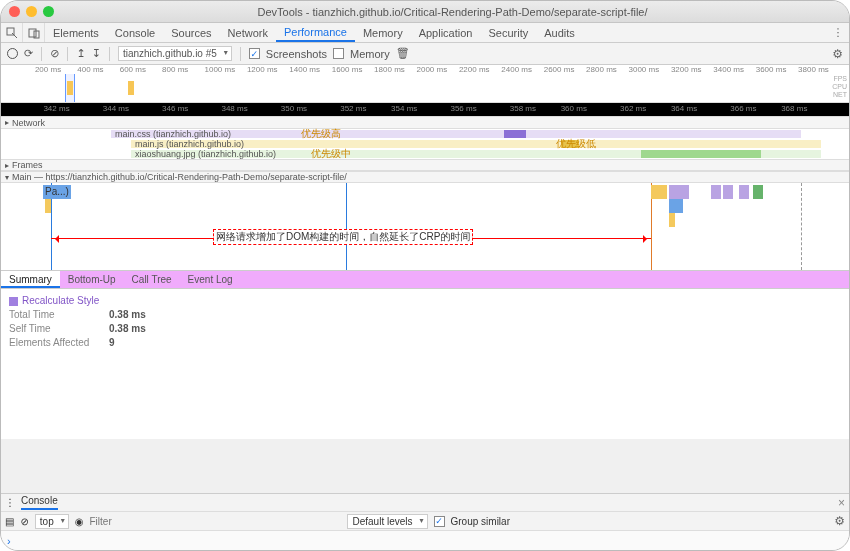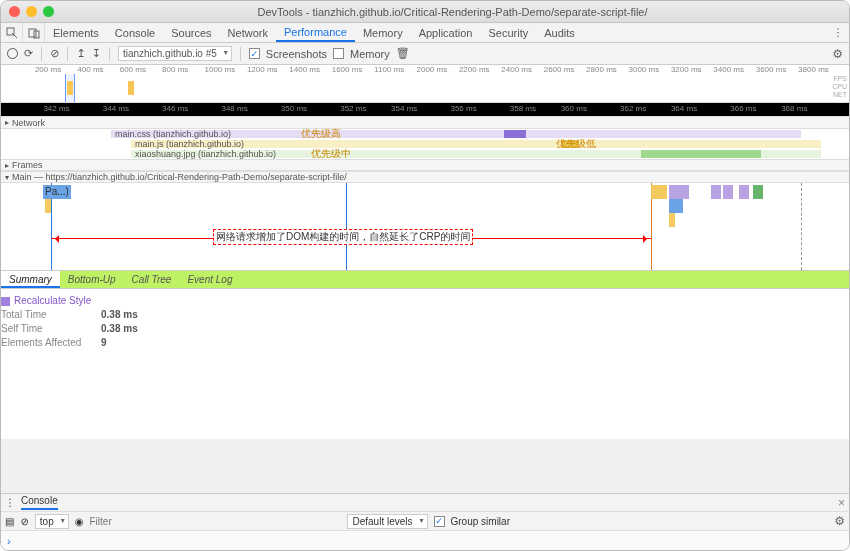--- a/index.html
+++ b/index.html
@@ -1,17 +1,17 @@
 <!DOCTYPE html>
 <html><head>
 <meta charset="utf-8">
 <style>
   * { box-sizing: border-box; margin: 0; padding: 0; font-family: -apple-system, "Helvetica Neue", Arial, sans-serif; }
   body { background: #fff; font-size: 11px; color: #333; }
-  .window { width: 850px; height: 551px; border: 1px solid #bbb; border-radius: 8px; background: #f0f0f0; position: relative; overflow: hidden; }
+  .window { width: 850px; height: 551px; border: 1px solid #bbb; border-radius: 18px; background: #f0f0f0; position: relative; overflow: hidden; }
   .titlebar { height: 22px; background: linear-gradient(#ececec,#dcdcdc); border-bottom:1px solid #c5c5c5; display:flex; align-items:center; padding:0 8px; font-size:11px; color:#444; }
   .traffic { display:flex; gap:6px; margin-right:10px; }
   .traffic span { width:11px; height:11px; border-radius:50%; display:inline-block; }
   .tclose{background:#ff5f57;} .tmin{background:#ffbd2e;} .tmax{background:#28c940;}
   .title-text { flex:1; text-align:center; font-size:11px; color:#555; }
   .tabbar { height:20px; background:#f3f3f3; border-bottom:1px solid #ccc; display:flex; align-items:stretch; font-size:11px; }
   .tabbar .iconbtn { width:22px; display:flex; align-items:center; justify-content:center; color:#666; border-right:1px solid #ddd; }
   .tabbar .tab { padding:0 8px; display:flex; align-items:center; color:#555; cursor:default; }
   .tabbar .tab.active { color:#1a73e8; border-bottom:2px solid #1a73e8; }
   .tabbar .more { margin-left:auto; width:22px; display:flex; align-items:center; justify-content:center; color:#666; }
@@ -38,24 +38,24 @@
   .netrow .lbl{position:absolute; top:0; font-size:9px;}
   .main-hdr{ height:12px; background:#f5f5f5; border-bottom:1px solid #ddd; font-size:9px; color:#555; padding-left:4px; display:flex; align-items:center; border-top:1px solid #ddd;}
   .flame{ background:#fff; position:relative; height:88px; border-bottom:1px solid #ccc;}
   .flame .vline{position:absolute; top:0; bottom:0; width:1px;}
   .flame .block{position:absolute; height:14px; font-size:10px; color:#333; overflow:hidden; padding:1px 2px;}
   .flame .arrow{ position:absolute; height:1px; background:red; }
   .flame .arrow:before,.flame .arrow:after{content:"";position:absolute; top:-3px; border:4px solid transparent;}
   .flame .arrow:before{left:0; border-right-color:red;}
   .flame .arrow:after{right:0; border-left-color:red;}
   .flame .arrow-lbl{position:absolute; font-size:10px; color:#333; background:#fff; padding:0 2px; border:1px dashed red;}
-  .summary-tabs{ height:18px; border-bottom:1px solid #ccc; display:flex; font-size:10px; background:#bef264;font-style:italic;}
+  .summary-tabs{ height:18px; border-bottom:1px solid #ccc; display:flex; font-size:10px; background:#f0abfc;}
   .summary-tabs span{ padding:3px 8px; color:#555;}
   .summary-tabs span.active{ border-bottom:2px solid #1a73e8; color:#222; background:#fff;}
-  .summary-body{ padding:6px 0; font-size:10px; color:#555; background:#fff; height:150px;}
+  .summary-body{ padding:6px 8px; font-size:10px; color:#555; background:#fff; height:150px;}
   .summary-body .sq{display:inline-block; width:9px; height:9px; background:#a080e0; margin-right:4px; vertical-align:middle;}
   .summary-body .row{ margin-top:3px; }
   .summary-body .k{ color:#888; display:inline-block; width:100px;}
   .consolebar{ position:absolute; left:0; right:0; bottom:20px; background:#f3f3f3; border-top:1px solid #ccc;}
   .crow{ display:flex; align-items:center; height:18px; border-bottom:1px solid #ddd; padding:0 4px; font-size:10px; gap:6px;}
   .crow:last-child{border-bottom:none;}
   .close-x{margin-left:auto; color:#888; font-size:12px;}
   .filter-in{ border:none; background:transparent; font-size:10px; color:#888; flex:0 0 120px;}
   .bottomline{ position:absolute; left:0; right:0; bottom:0; height:20px; background:#fafafa; border-top:1px solid #ddd; display:flex; align-items:center; padding:0 6px;}
   .annot{ position:absolute; font-size:10px; color:#c80; }
@@ -122,21 +122,21 @@
   <div class="overview">
     <div class="ticks">
       <span style="left:4%">200 ms</span>
       <span style="left:9%">400 ms</span>
       <span style="left:14%">600 ms</span>
       <span style="left:19%">800 ms</span>
       <span style="left:24%">1000 ms</span>
       <span style="left:29%">1200 ms</span>
       <span style="left:34%">1400 ms</span>
       <span style="left:39%">1600 ms</span>
-      <span style="left:44%">1100 ms</span>
+      <span style="left:44%">1800 ms</span>
       <span style="left:49%">2000 ms</span>
       <span style="left:54%">2200 ms</span>
       <span style="left:59%">2400 ms</span>
       <span style="left:64%">2600 ms</span>
       <span style="left:69%">2800 ms</span>
       <span style="left:74%">3000 ms</span>
       <span style="left:79%">3200 ms</span>
       <span style="left:84%">3400 ms</span>
       <span style="left:89%">3600 ms</span>
       <span style="left:94%">3800 ms</span>

